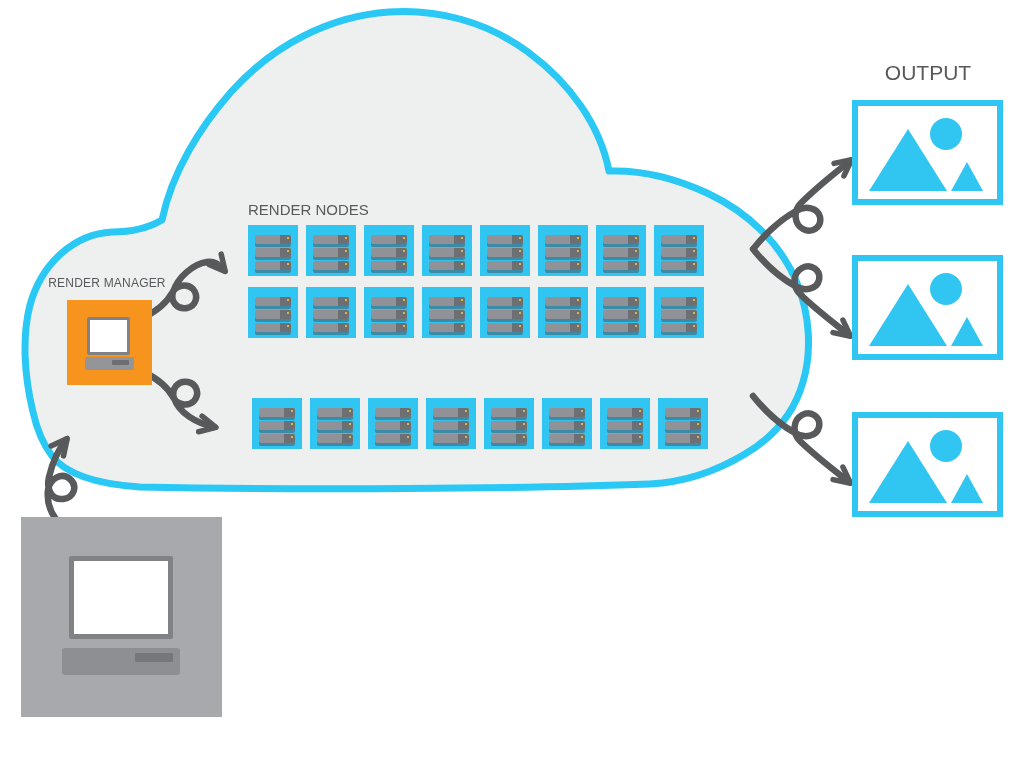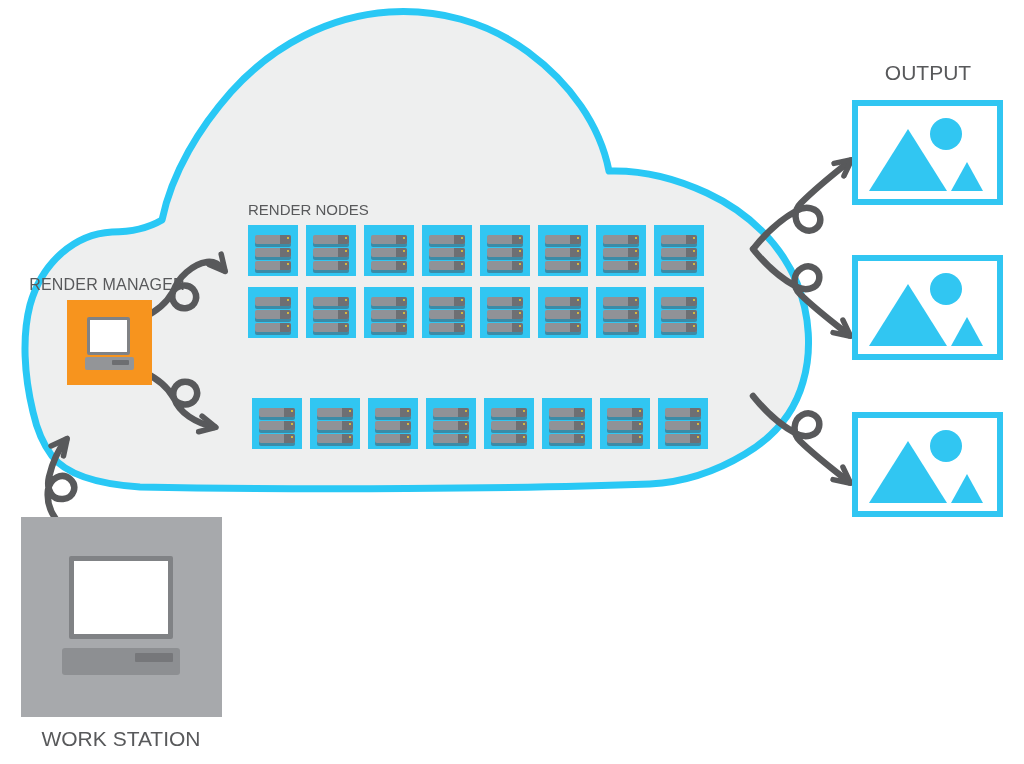--- a/index.html
+++ b/index.html
@@ -21,21 +21,21 @@
     font-family:"Liberation Sans", sans-serif;overflow:hidden;
   }
   .stage svg.art{position:absolute;left:0;top:0;}
   .cloud-path{fill:var(--cloud-fill);stroke:var(--cloud-outline);stroke-width:7;stroke-linejoin:round;}
   .arrow{fill:none;stroke:var(--arrow-gray);stroke-width:6.5;stroke-linecap:round;}
   .arrowhead{fill:none;stroke:var(--arrow-gray);stroke-width:5.5;stroke-linecap:round;stroke-linejoin:round;}
 
   .lbl{position:absolute;color:var(--text-dark-gray);white-space:nowrap;-webkit-user-select:none;user-select:none;}
   .lbl-output{left:928px;top:61px;font-size:21px;transform:translateX(-50%);}
   .lbl-nodes{left:248px;top:201px;font-size:15px;}
-  .lbl-manager{left:107px;top:276px;font-size:16px;transform:translateX(-50%);letter-spacing:.2px;}
+  .lbl-manager{left:107px;top:276px;font-size:12px;transform:translateX(-50%);letter-spacing:.2px;}
   .lbl-cloud{left:582px;top:500px;font-size:21px;transform:translateX(-50%);}
   .lbl-workstation{left:121px;top:727px;font-size:21px;transform:translateX(-50%);}
 
   
   .rm-box{position:absolute;left:67px;top:300px;width:85px;height:85px;background:var(--orange);}
   .ws-box{position:absolute;left:21px;top:517px;width:201px;height:200px;background:var(--workstation-gray);}
   .monitor{position:absolute;background:#fff;border-style:solid;border-color:#808285;border-radius:2px;}
   .rm-monitor{left:20px;top:17px;width:37px;height:32px;border-width:3px;}
   .ws-monitor{left:48px;top:39px;width:94px;height:73px;border-width:5px;}
   .keyboard{position:absolute;border-radius:2px;}
@@ -93,21 +93,20 @@
       <path class="arrow" marker-end="url(#ah)" d="M 144 372 C 156 378 167 386 173 397 C 177 405 188 407 194 401 C 200 394 197 384 188 382 C 178 380 171 389 174 398 C 179 413 196 423 214 427"></path>
       <path class="arrow" marker-end="url(#ah)" d="M 754 248 C 766 233 780 220 796 211 C 806 205 818 208 820 217 C 822 227 812 234 803 229 C 794 224 793 211 801 203 C 815 189 836 172 850 161"></path>
       <path class="arrow" marker-end="url(#ah)" d="M 753 249 C 765 264 779 277 795 286 C 805 292 817 289 819 280 C 821 270 811 263 802 268 C 793 273 792 286 800 294 C 814 308 835 324 849 335"></path>
       <path class="arrow" marker-end="url(#ah)" d="M 753 396 C 765 411 779 424 795 433 C 805 439 817 436 819 427 C 821 417 811 410 802 415 C 793 420 792 433 800 441 C 814 455 835 471 849 482"></path>
     </g>
   </svg>
 
   <div class="lbl lbl-output">OUTPUT</div>
   <div class="lbl lbl-nodes">RENDER NODES</div>
   <div class="lbl lbl-manager">RENDER MANAGER</div>
-  <div class="lbl lbl-workstation">WORK STATION</div>
 
   <div class="rm-box">
     <div class="monitor rm-monitor"></div>
     <div class="keyboard rm-keyboard">
       <span class="key rm-key"></span>
     </div>
   </div>
 
   <div class="ws-box">
     <div class="monitor ws-monitor"></div>

